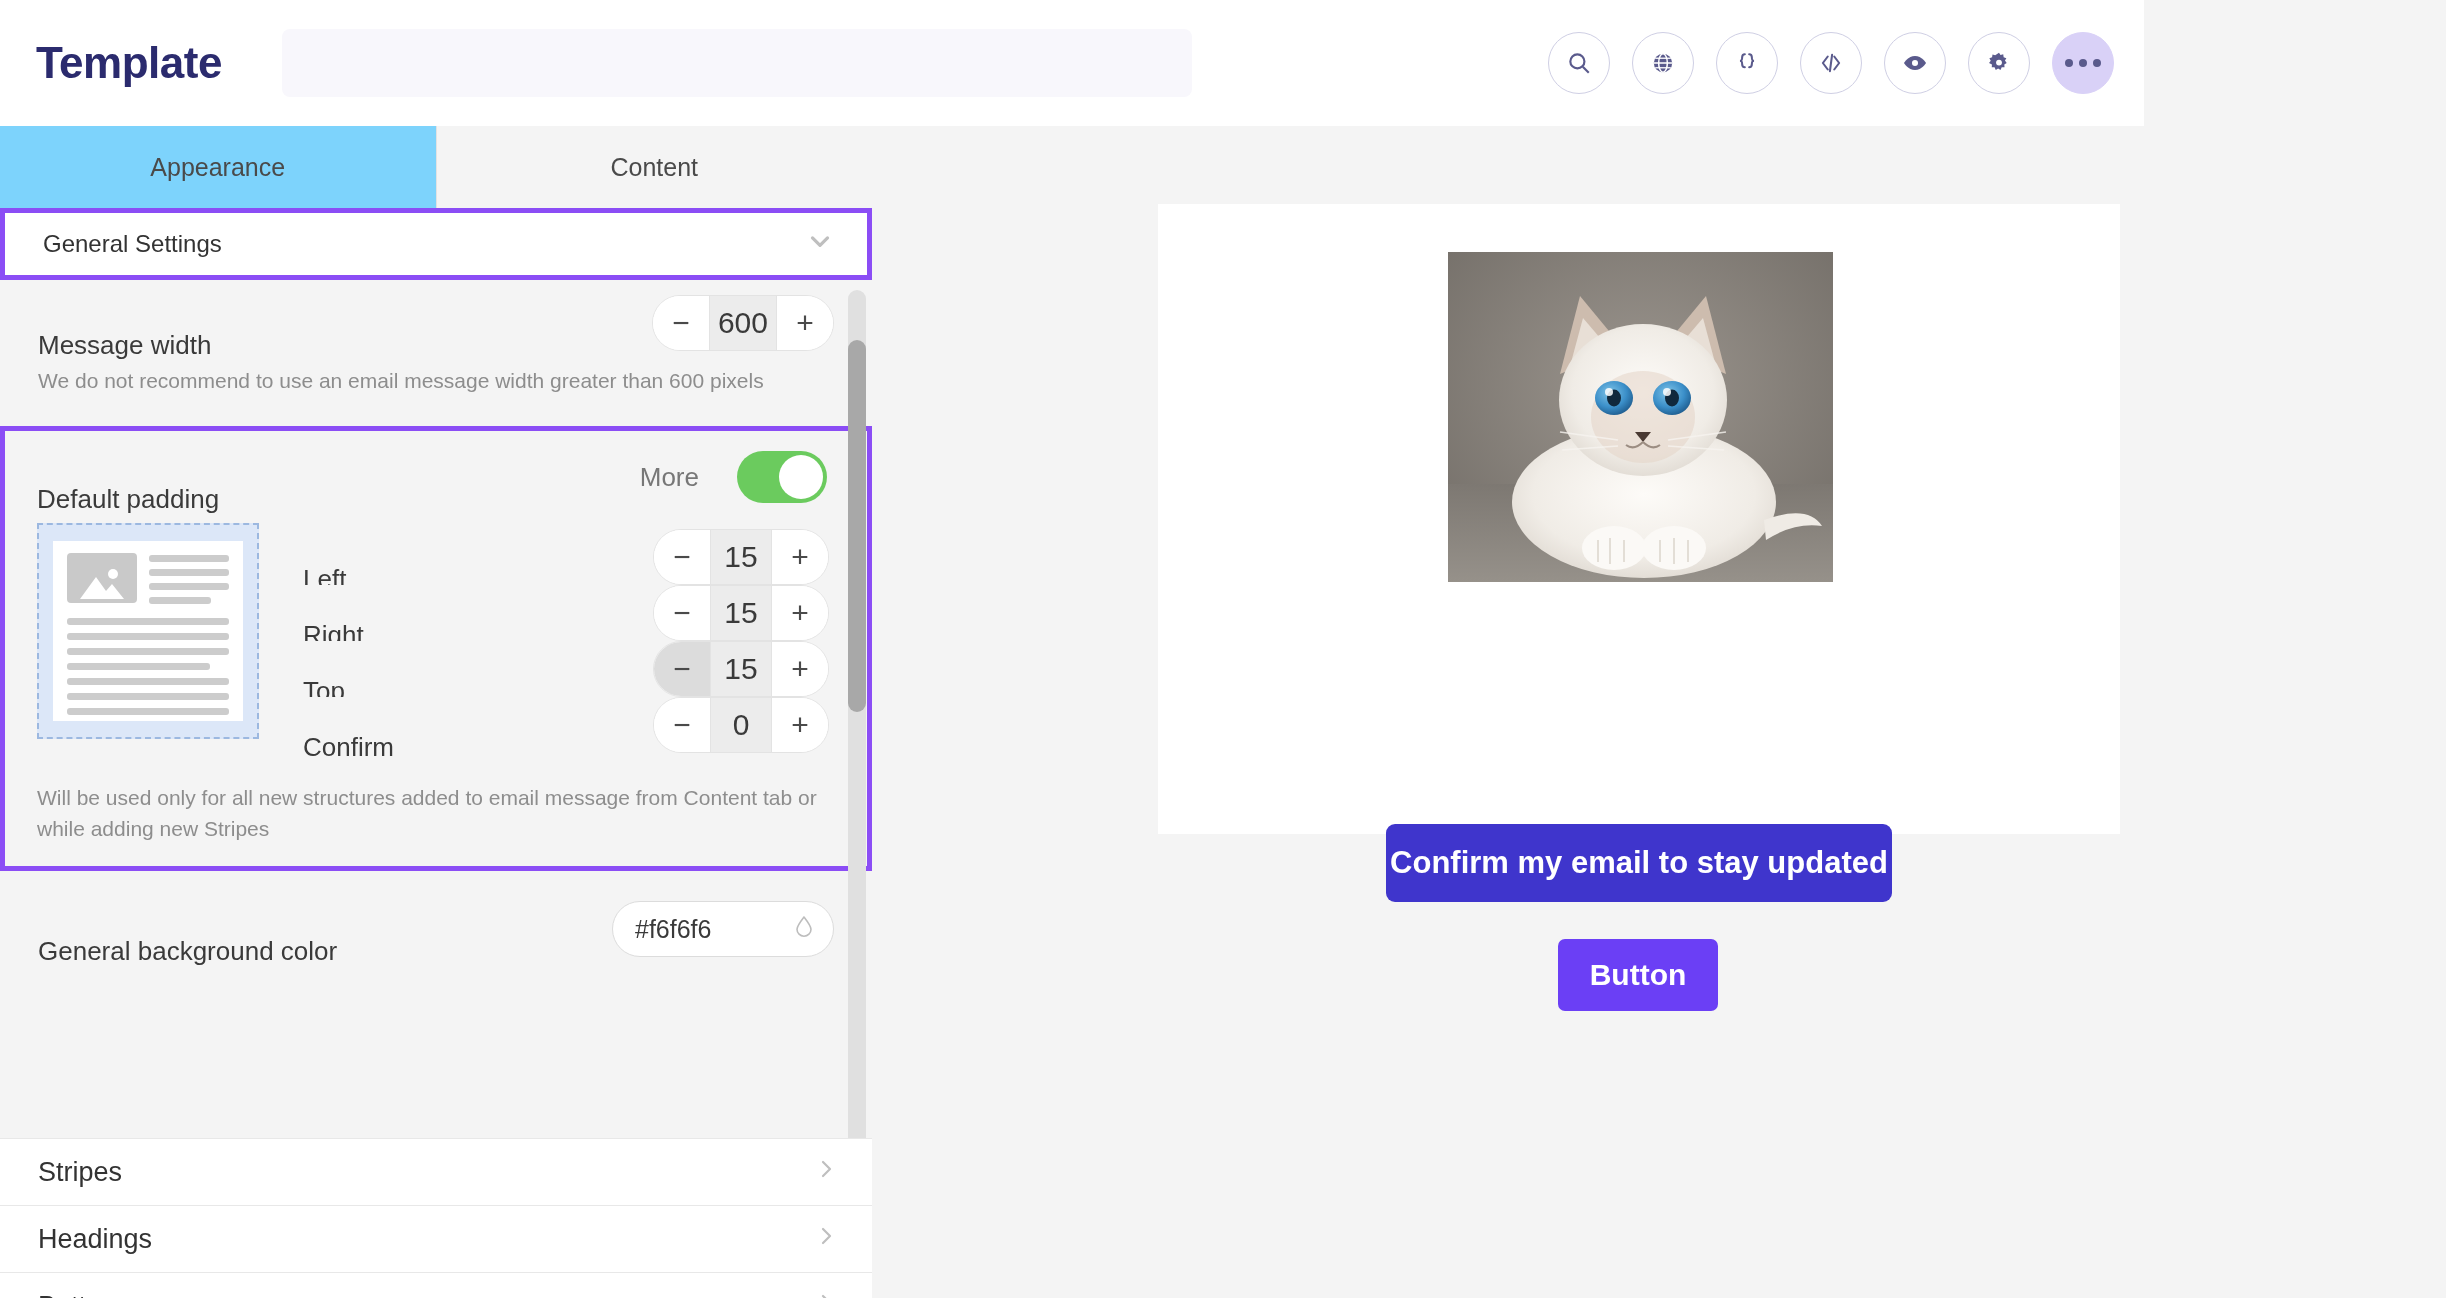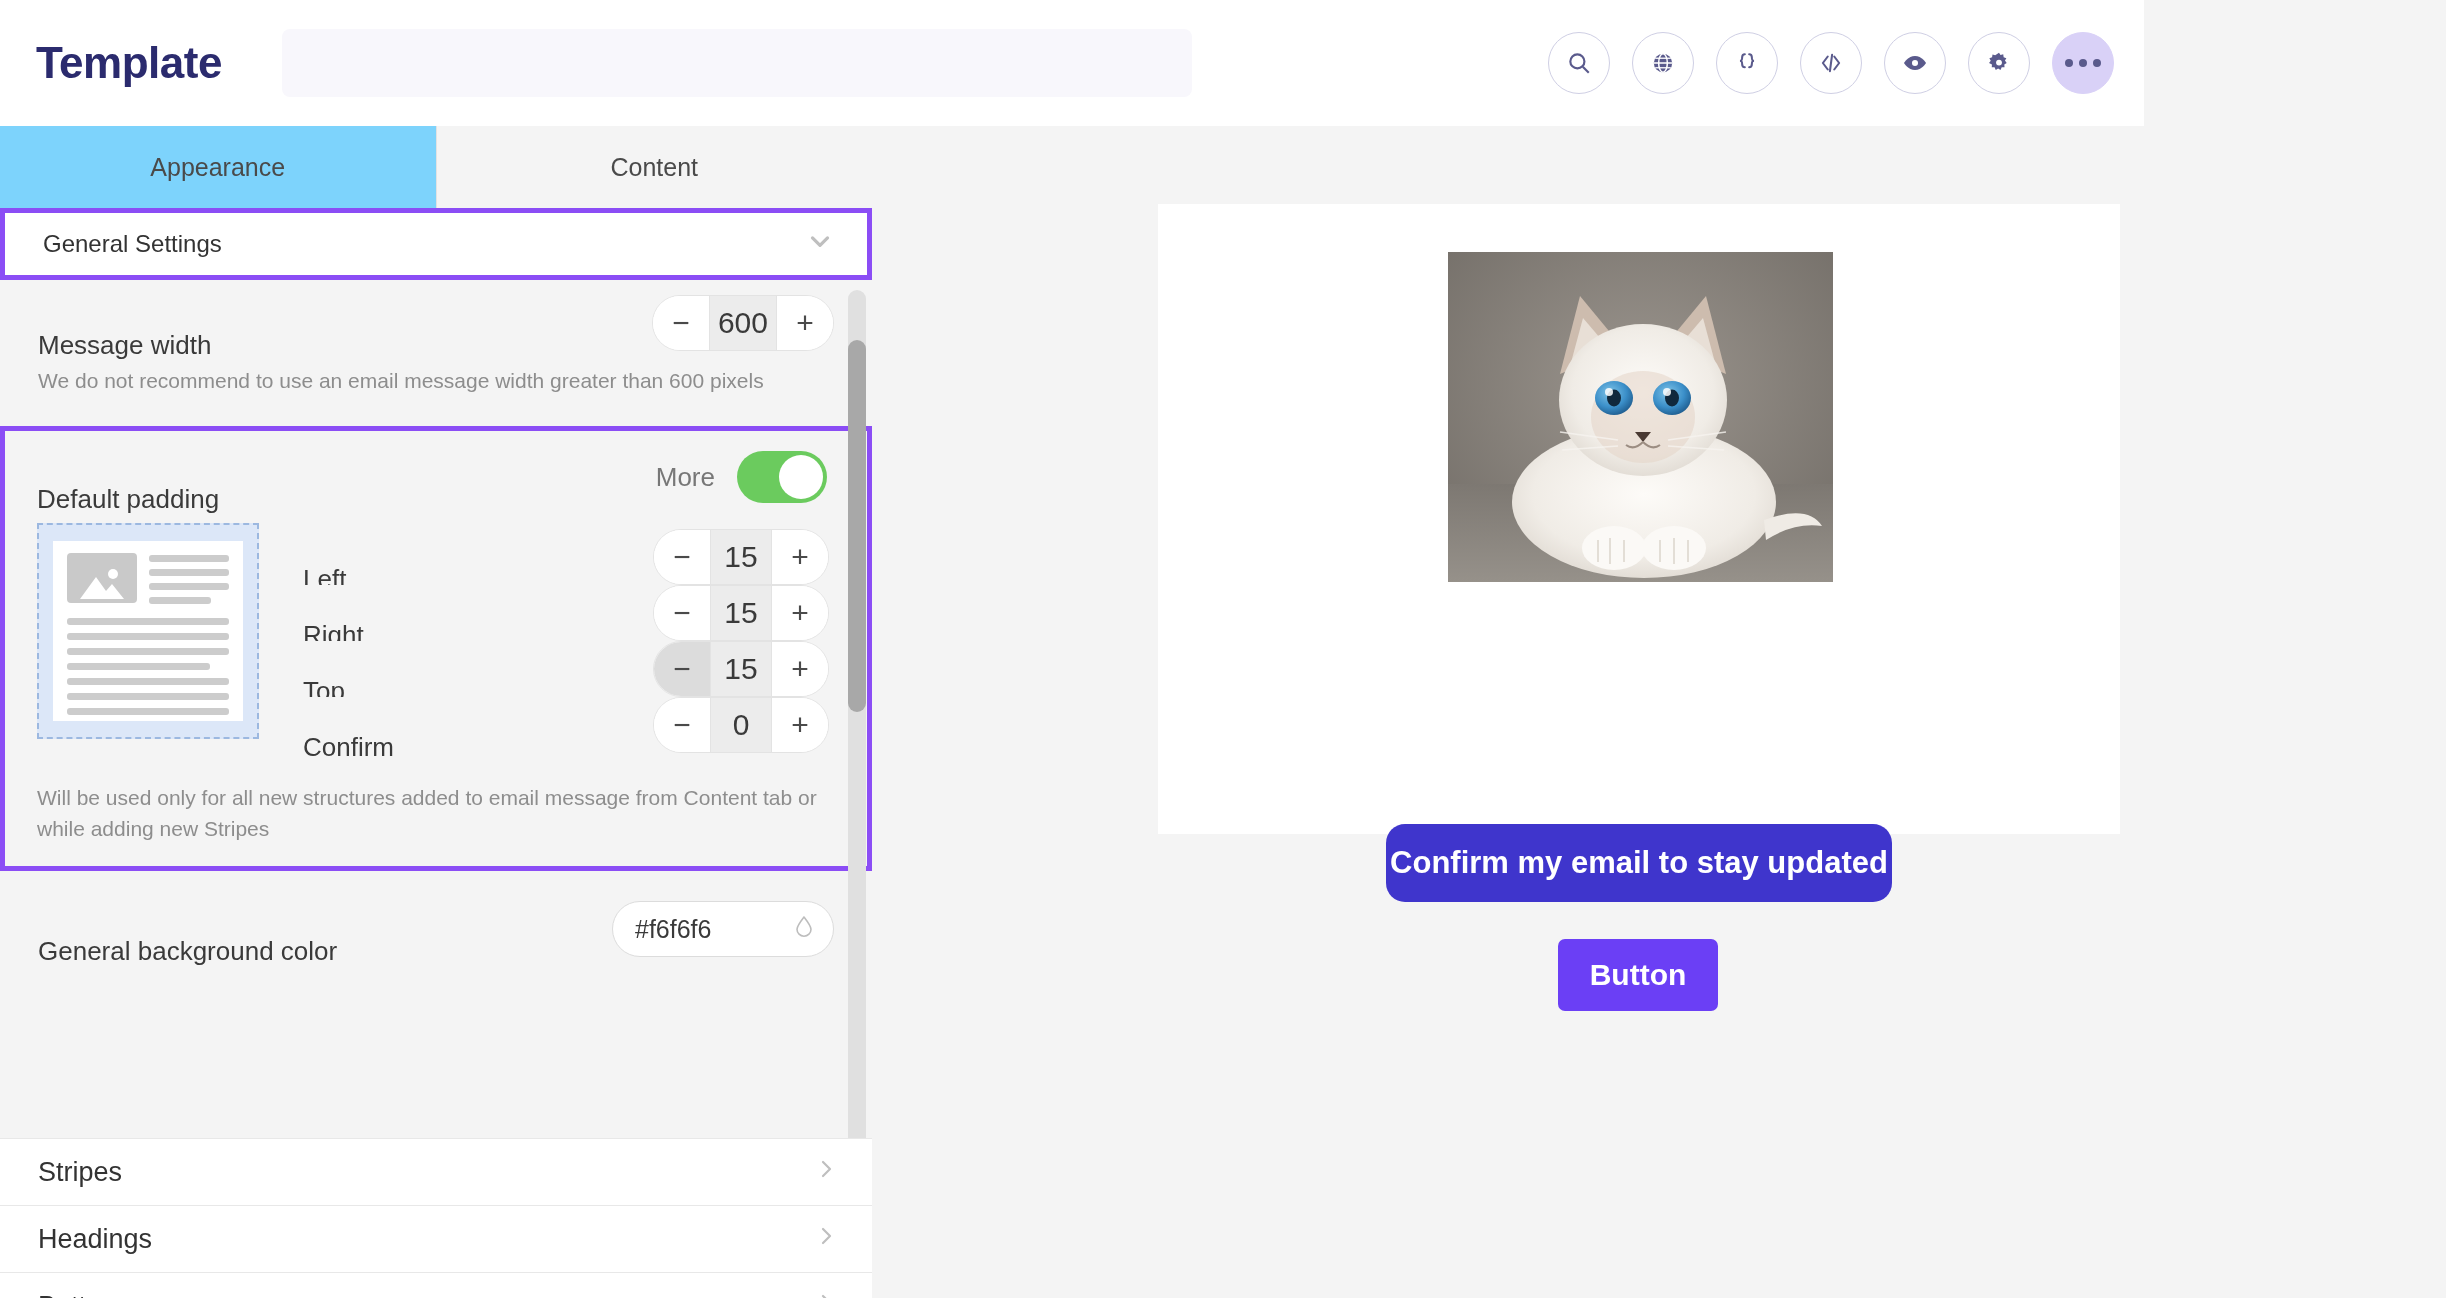--- a/index.html
+++ b/index.html
@@ -118,21 +118,21 @@
   .stepper .btn.pressed { background: #dcdcdc; }
   .stepper .val {
     min-width: 62px; padding: 0 8px;
     background: #ececec;
     display: flex; align-items: center; justify-content: center;
     font-size: 30px; color: #3a3a3a;
     border-left: 1px solid #e3e3e3; border-right: 1px solid #e3e3e3;
   }
 
   
-  .toggle-wrap { display: flex; align-items: center; gap: 22px; margin-left: 12px; }
+  .toggle-wrap { display: flex; align-items: center; gap: 38px; margin-left: 12px; }
   .toggle-label { font-size: 26px; color: #777; }
   .toggle {
     width: 90px; height: 52px; border-radius: 26px;
     background: #6bcb5e; position: relative; cursor: pointer;
   }
   .toggle .knob {
     position: absolute; top: 4px; right: 4px;
     width: 44px; height: 44px; border-radius: 50%;
     background: #fff;
   }
@@ -202,21 +202,21 @@
   }
   .cat-photo {
     position: absolute; top: 48px; left: 290px;
     width: 385px; height: 330px;
     background: #8d8984;
     overflow: hidden;
   }
   .btn-confirm {
     position: absolute; top: 620px; left: 228px;
     width: 506px; height: 78px;
-    background: #3f35cc; border-radius: 19px; border: none;
+    background: #3f35cc; border-radius: 9px; border: none;
     color: #fff; font-size: 31px; font-weight: bold;
     display: flex; align-items: center; justify-content: center;
     cursor: pointer; font-family: "Liberation Sans", sans-serif;
   }
   .btn-plain {
     position: absolute; top: 735px; left: 400px;
     width: 160px; height: 72px;
     background: #6b3ff5; border-radius: 7px; border: none;
     color: #fff; font-size: 30px; font-weight: bold;
     display: flex; align-items: center; justify-content: center;

